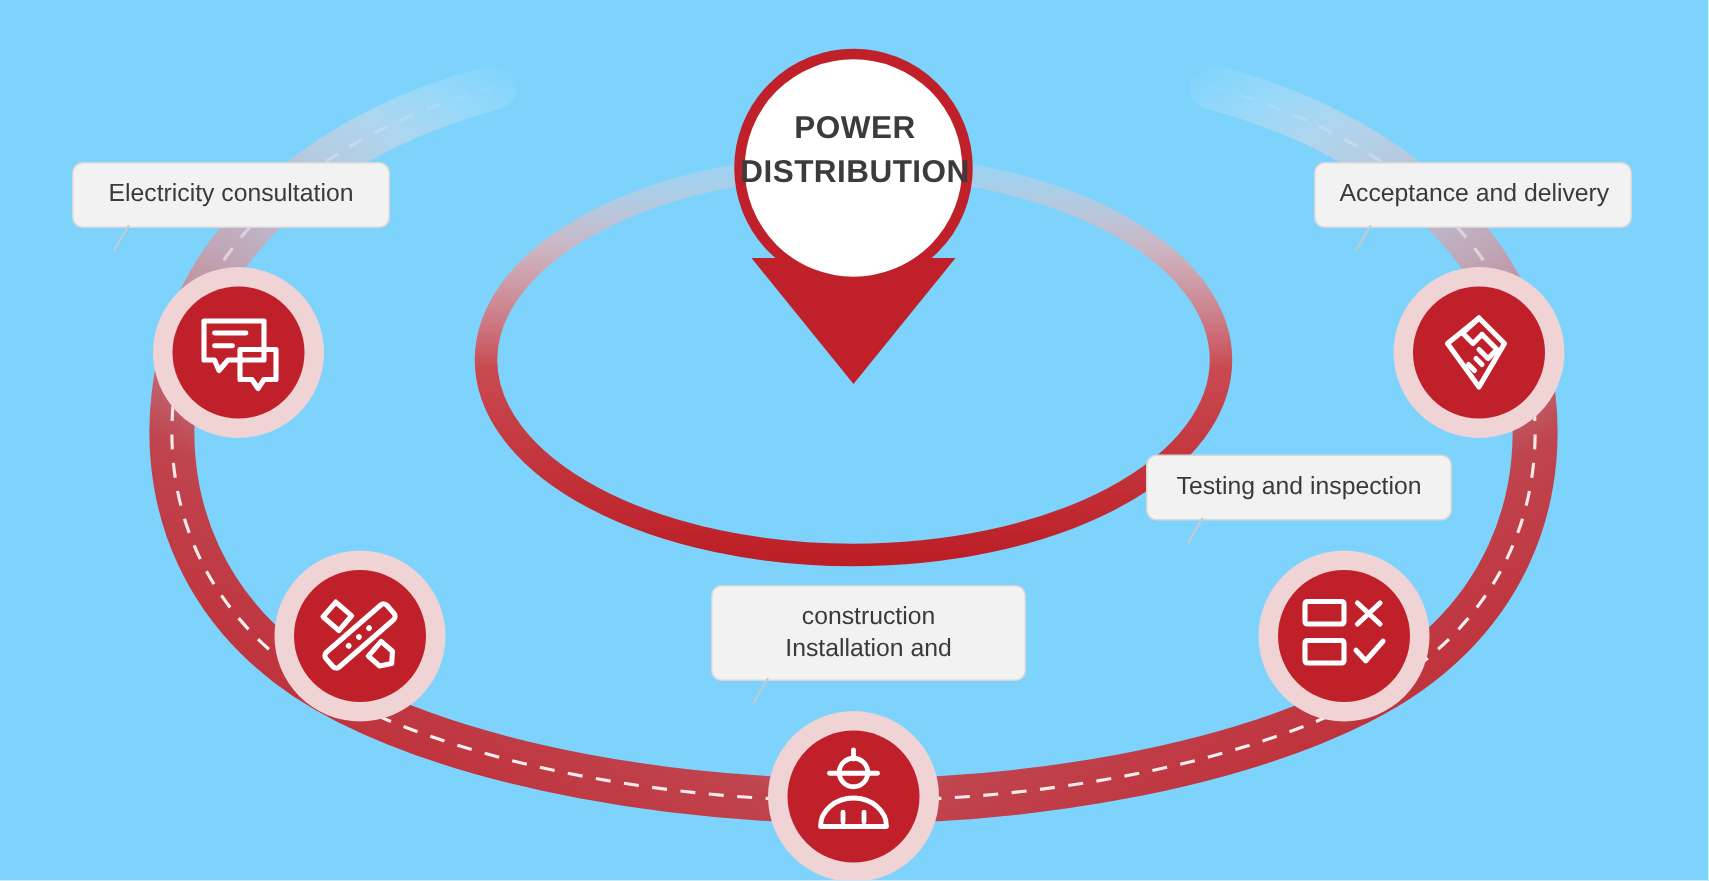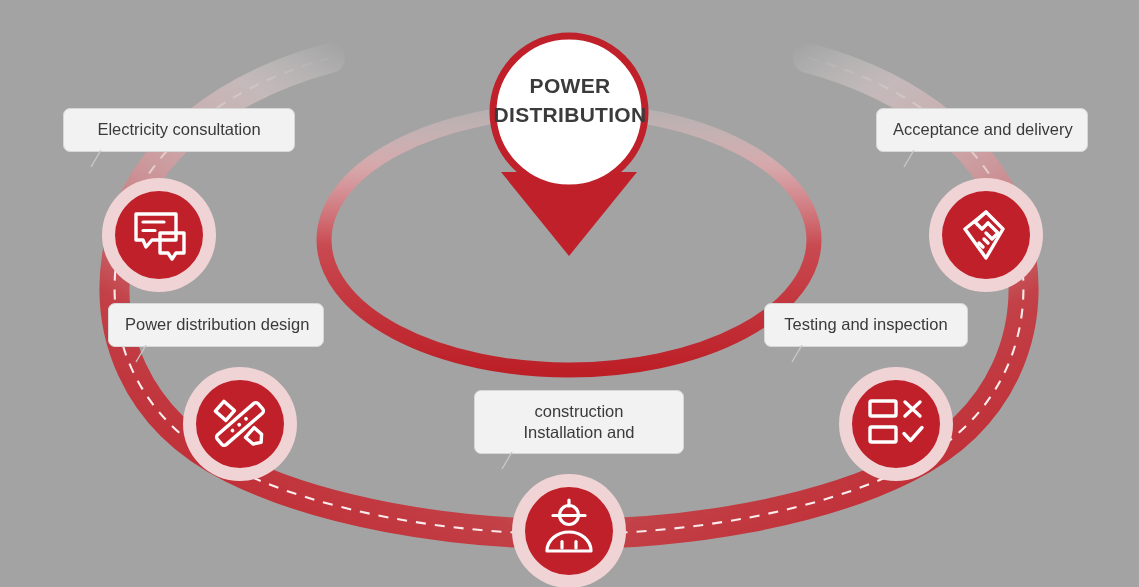--- a/index.html
+++ b/index.html
@@ -8,21 +8,21 @@
     background: #ffffff;
   }
   body {
     font-family: "Liberation Sans", sans-serif;
     -webkit-font-smoothing: antialiased;
   }
   #stage {
     position: relative;
     width: 1139px;
     height: 587px;
-    background: #a3a3a3;
+    background: #7dd3fc;
     overflow: hidden;
   }
   #diagram-svg {
     position: absolute;
     left: 0;
     top: 0;
     width: 1139px;
     height: 587px;
   }
   
@@ -60,21 +60,21 @@
   .label .tail {
     position: absolute;
     left: 26px;
     bottom: -15px;
     width: 12px;
     height: 16px;
     overflow: visible;
   }
   .label .tail svg { display: block; }
 
-  .lbl-electricity       { left: 63px;  top: 108px; width: 232px; }
+  .lbl-electricity       { left: 48px;  top: 108px; width: 212px; }
   .lbl-design            { left: 108px; top: 303px; width: 216px; }
   .lbl-installation      { left: 474px; top: 390px; width: 210px; }
   .lbl-testing           { left: 764px; top: 303px; width: 204px; }
   .lbl-acceptance        { left: 876px; top: 108px; width: 212px; }
 </style>
 </head>
 <body>
 
 <div id="stage">
 
@@ -230,28 +230,20 @@
 
   <div class="label lbl-electricity">
     <span>Electricity consultation</span>
     <span class="tail">
       <svg width="14" height="18" viewBox="0 0 14 18">
           <path d="M 11 0 L 1 17" stroke="#c9c9c9" stroke-width="1.3" fill="none"></path>
         </svg>
     </span>
   </div>
 
-  <div class="label lbl-design">
-    <span>Power distribution design</span>
-    <span class="tail">
-      <svg width="14" height="18" viewBox="0 0 14 18">
-          <path d="M 11 0 L 1 17" stroke="#c9c9c9" stroke-width="1.3" fill="none"></path>
-        </svg>
-    </span>
-  </div>
 
   <div class="label lbl-installation two-line">
     <div>construction</div>
     <div>Installation and</div>
     <span class="tail">
       <svg width="14" height="18" viewBox="0 0 14 18">
           <path d="M 11 0 L 1 17" stroke="#c9c9c9" stroke-width="1.3" fill="none"></path>
         </svg>
     </span>
   </div>

